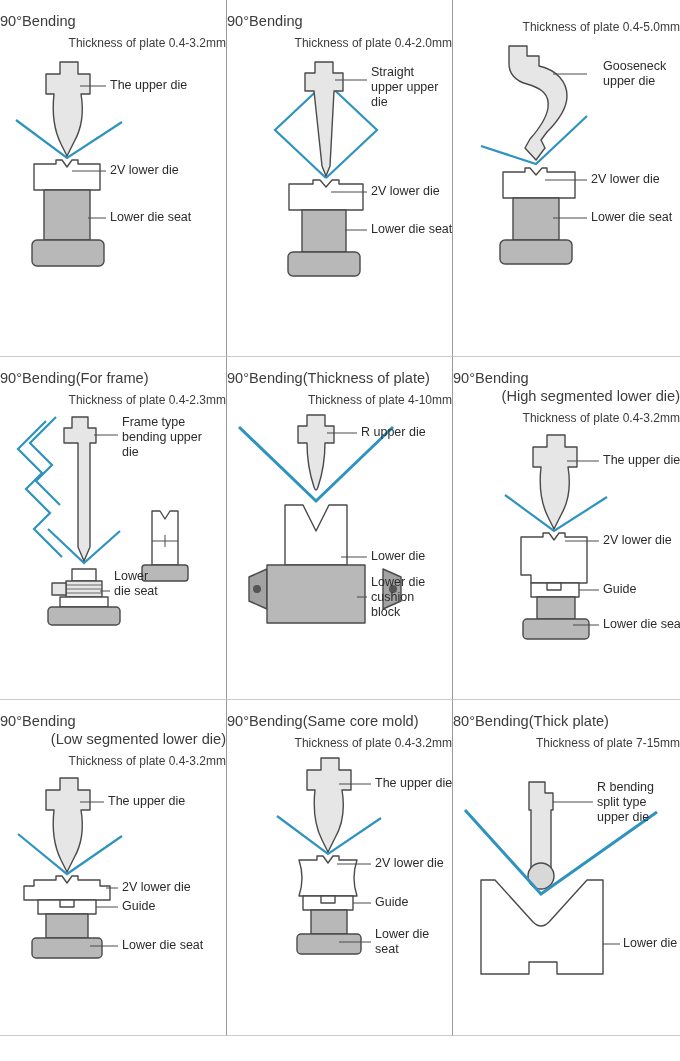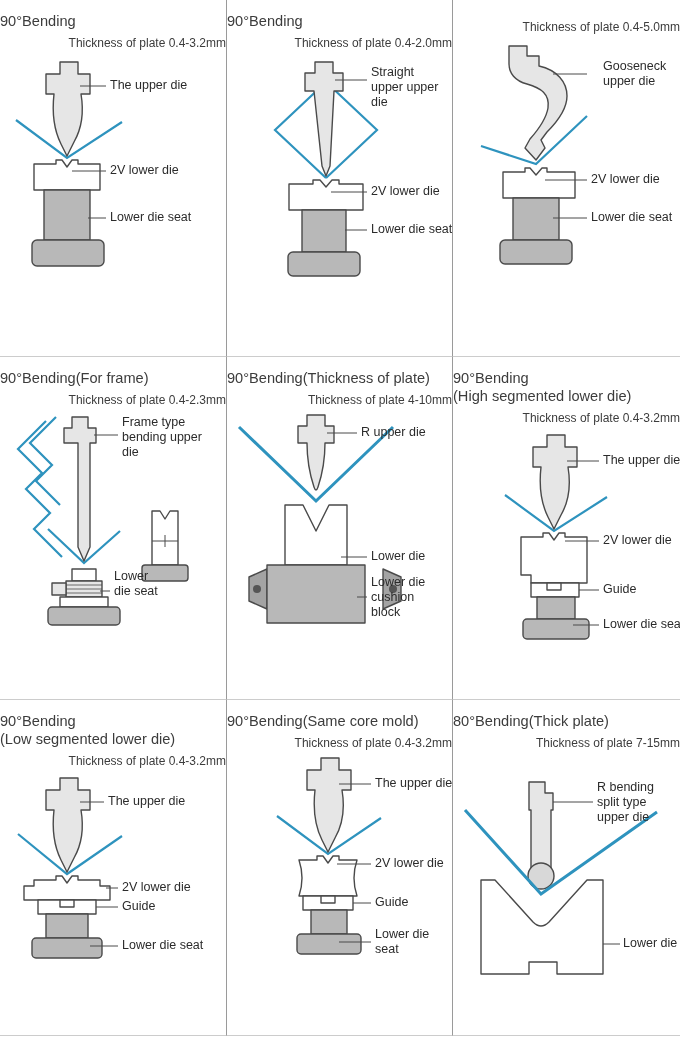--- a/index.html
+++ b/index.html
@@ -5,21 +5,21 @@
   *{margin:0;padding:0;box-sizing:border-box}
   html,body{background:#fff}
   body{font-family:"Liberation Sans",sans-serif;color:#3d3d3d}
   .sheet{width:680px;height:1061px;background:#fff;display:grid;
          grid-template-columns:227px 226px 227px;
          grid-template-rows:357px 343px 336px;}
   .cell{position:relative;padding-top:13px;overflow:hidden;background:#fff}
   .cell.vline{border-right:1px solid #9a9a9a}
   .cell.hline{border-bottom:1px solid #cccccc}
   .title{text-align:left;font-size:14.6px;font-weight:400;color:#3c3c3c;white-space:nowrap}
-  .title2{text-align:left;font-size:14.6px;font-weight:400;color:#3c3c3c;margin-top:2px;white-space:nowrap}
+  .title2{text-align:right;font-size:14.6px;font-weight:400;color:#3c3c3c;margin-top:2px;white-space:nowrap}
   .subtitle{text-align:right;font-size:12px;color:#3c3c3c;margin-top:7px}
   .fig{position:relative;margin-top:6px}
   .fig svg{display:block}
   .lbl{position:absolute;font-size:12.5px;color:#2b2b2b;line-height:1.2;white-space:nowrap}
   .lbl.wrap{white-space:normal}
   
   .ol{stroke:#4a4a4a;stroke-width:1.4;stroke-linejoin:round}
   .f-light{fill:#e6e6e6}
   .f-white{fill:#ffffff}
   .f-gray{fill:#b8b8b8}

